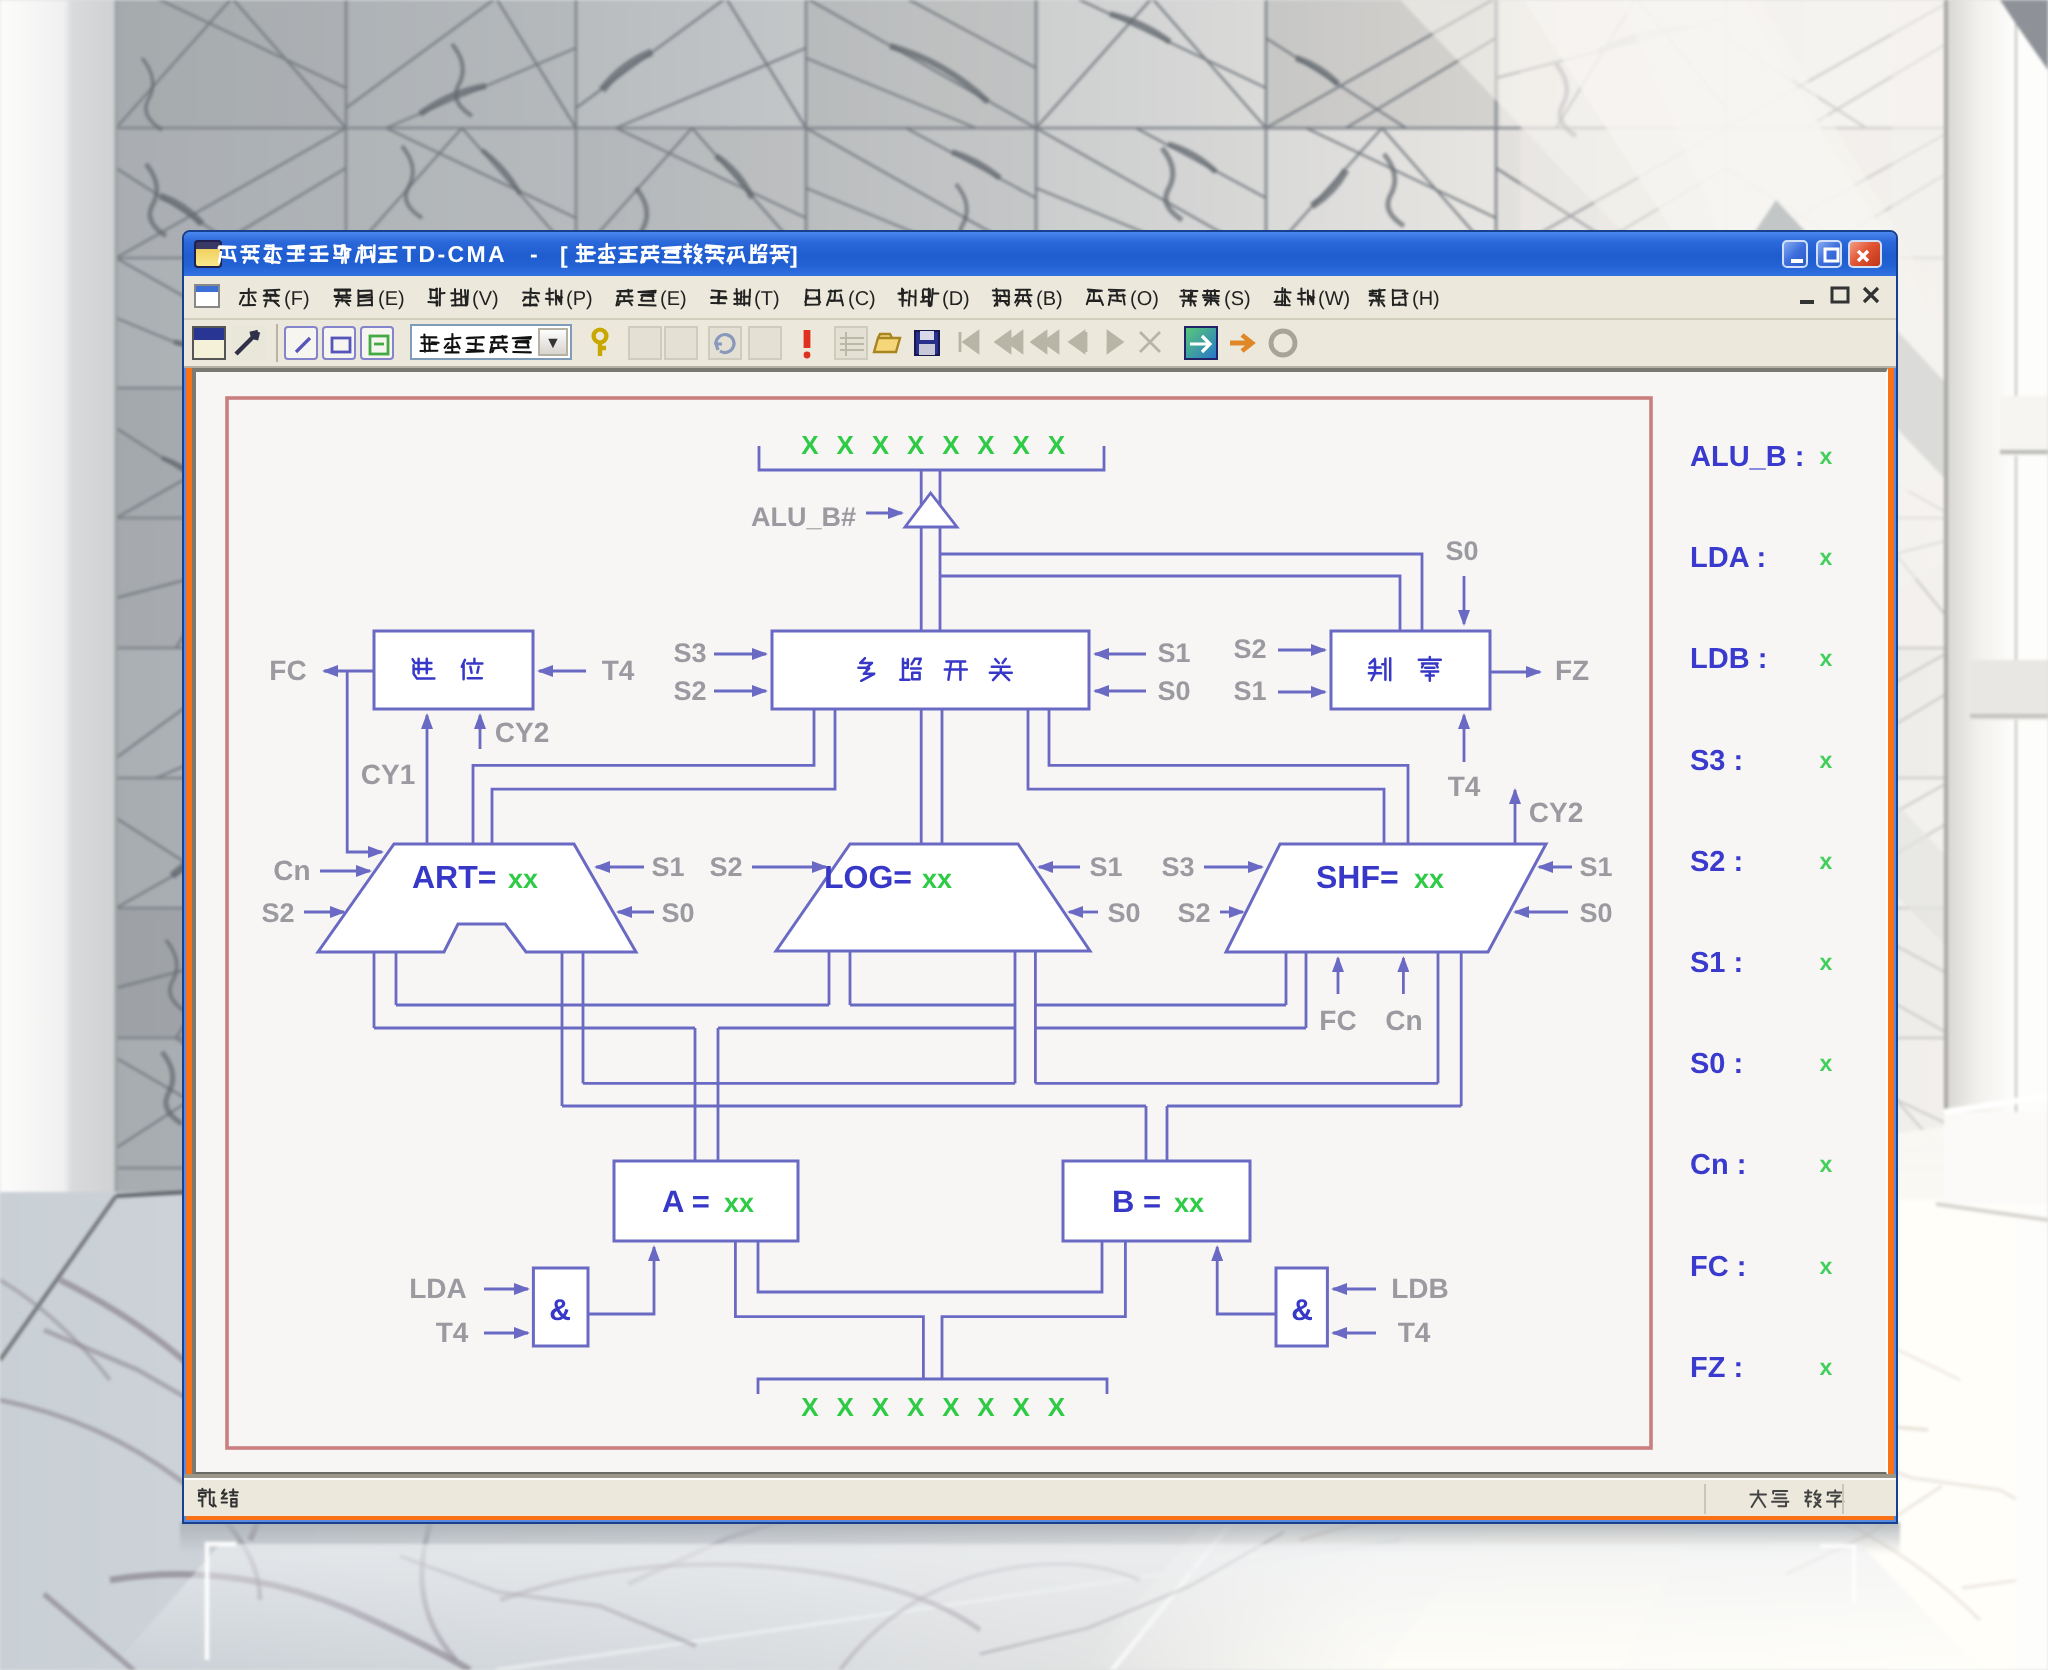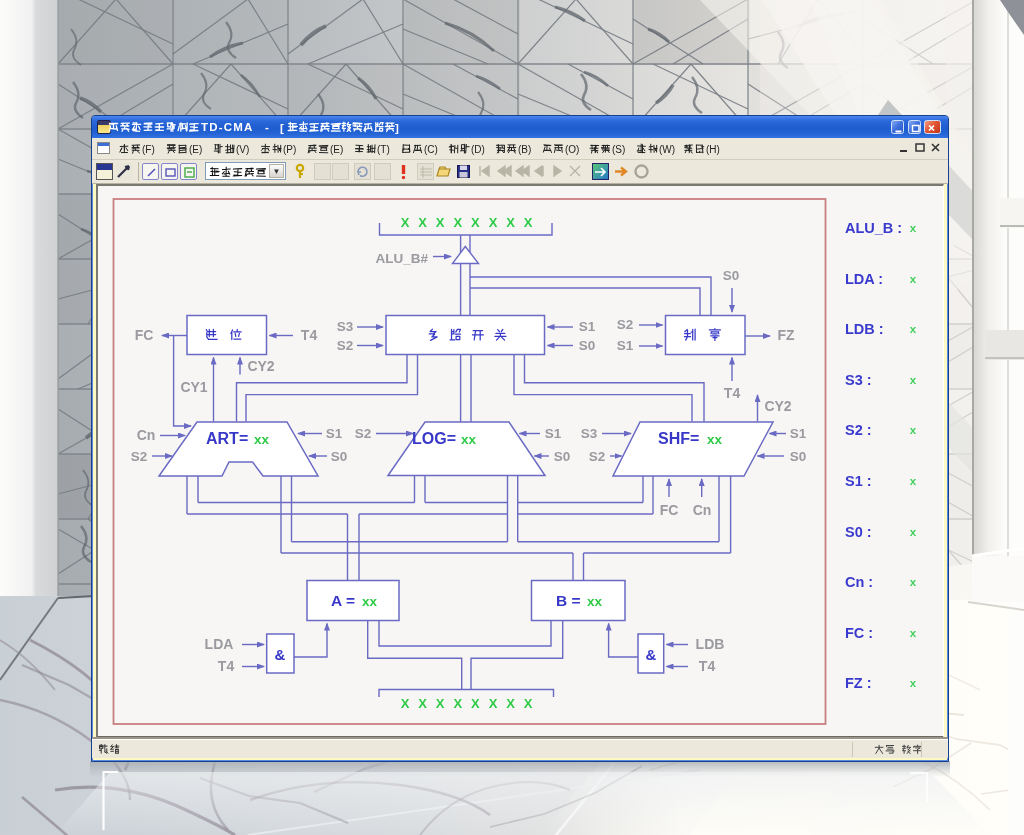--- a/index.html
+++ b/index.html
@@ -501,21 +501,21 @@
       <rect x="985" y="330" width="39" height="30" fill="#e9e7e3"></rect>
       <line x1="985" y1="358" x2="1024" y2="358" stroke="#c2c2bf" stroke-width="2"></line>
       <rect x="972" y="556" width="52" height="46" fill="#fbfaf8"></rect>
       <line x1="972" y1="556" x2="1024" y2="548" stroke="#ffffff" stroke-width="3"></line>
       <line x1="968" y1="602" x2="1024" y2="610" stroke="#d8d5d0" stroke-width="2"></line>
       <rect x="90" y="761" width="860" height="16" fill="url(#shadowg)"></rect>
       <polygon points="110,772 930,772 990,835 55,835" fill="url(#reflg)" opacity="0.75"></polygon>
       <polyline points="103.5,830 103.5,772 118,772" fill="none" stroke="#ffffff" stroke-width="2.2" opacity="0.95"></polyline>
       <polyline points="910,773 927,773 927,802" fill="none" stroke="#ffffff" stroke-width="2" opacity="0.8"></polyline>
     </svg>
-<div style="position:absolute;left:92px;top:116px;width:856px;height:645px;background:#fef9c3;border-radius:3px 3px 0 0;outline:1px solid #17408f;box-shadow:inset 0 0 0 1px #5a8ae0">
+<div style="position:absolute;left:92px;top:116px;width:856px;height:645px;background:#f97316;border-radius:3px 3px 0 0;outline:1px solid #17408f;box-shadow:inset 0 0 0 1px #5a8ae0">
       <div style="position:absolute;left:0;top:0;width:100%;height:22px;border-radius:3px 3px 0 0;background:linear-gradient(180deg,#4b87ef 0%,#2b68da 22%,#1e5ccf 55%,#2463d4 78%,#3272e2 100%)">
 <div style="position:absolute;left:5px;top:4px;width:14px;height:14px;background:linear-gradient(180deg,#3a3a66 0%,#3a3a66 30%,#f0d060 30%,#f8e88a 100%);border:1px solid #202050;border-radius:2px"></div>
 </div>
       <svg width="420" height="22" style="position:absolute;left:0;top:0">
         <path d="M17.8,7.3L25.2,7.5M21.3,7.6L21.6,12.0M18.5,10.0L17.6,15.2M24.2,9.8L25.6,14.5M19.3,12.5L24.1,13.0M17.6,7.5L25.5,7.5M17.4,8.0L25.6,7.7M29.2,7.4L37.4,7.1M28.7,9.9L36.9,10.0M31.1,7.2L30.7,10.1M34.8,7.3L35.4,9.9M32.7,9.7L32.7,13.2M29.7,12.8L37.1,13.1M31.1,12.9L30.1,15.3M34.8,12.4L36.6,15.2M35.2,7.7L35.3,10.3M30.6,7.6L30.6,10.2M44.7,6.7L44.1,15.5M40.4,8.3L48.7,8.4M42.5,10.1L40.8,13.3M46.6,10.4L48.1,13.5M40.9,14.5L47.6,15.3M44.4,13.0L40.3,13.3M41.0,6.8L44.1,6.9M52.3,7.9L60.0,8.1M51.9,10.8L59.6,11.1M52.2,14.4L59.7,14.1M56.3,7.6L56.0,14.0M52.2,7.4L59.9,6.9M57.8,7.4L58.1,9.8M63.7,7.8L71.0,7.3M63.7,11.0L71.7,11.1M64.0,14.0L71.5,14.3M67.3,7.9L67.3,13.9M63.7,14.4L71.2,14.3M63.2,10.9L71.7,10.9M75.3,6.8L76.1,11.2M76.0,7.0L79.3,7.2M79.3,6.7L78.6,11.4M75.5,10.7L78.9,11.1M80.2,6.7L80.9,15.3M79.0,12.9L75.1,12.9M79.4,12.8L79.1,15.4M81.0,8.4L83.2,8.8M82.1,9.9L82.0,12.7M81.7,10.1L82.1,12.4M87.4,8.0L93.7,7.8M90.2,7.7L90.7,12.0M87.4,9.8L86.0,14.7M93.4,9.6L94.4,15.0M88.7,13.0L92.7,12.3M88.9,6.8L88.8,15.2M95.2,6.8L95.0,14.5M98.3,7.9L106.2,7.7M98.4,10.8L105.4,11.3M98.3,13.9L105.8,14.4M102.3,8.0L102.0,14.4M97.7,8.1L106.0,7.7M97.5,15.0L106.1,14.6" stroke="#ffffff" stroke-width="1.3" fill="none" stroke-linecap="round"></path>
         <text x="109" y="15" font-family="&quot;Liberation Sans&quot;,sans-serif" font-size="11.5" font-weight="bold" fill="#ffffff" text-anchor="start" letter-spacing="1.2">TD-CMA</text>
         <text x="173" y="15" font-family="&quot;Liberation Sans&quot;,sans-serif" font-size="11.5" font-weight="bold" fill="#ffffff" text-anchor="start">-</text>
         <text x="188" y="15.5" font-family="&quot;Liberation Sans&quot;,sans-serif" font-size="11.5" font-weight="bold" fill="#ffffff" text-anchor="start">[</text>
         <path d="M196.6,7.6L204.2,7.7M196.8,10.6L204.1,11.1M196.2,14.5L204.7,14.4M200.7,7.9L200.8,14.0M202.0,10.1L205.3,10.4M198.2,6.3L198.5,14.8M211.4,6.0L211.3,14.9M207.7,8.6L215.4,7.9M209.5,10.5L207.5,12.9M213.5,10.2L215.0,13.2M208.0,15.2L214.5,15.2M209.5,12.7L213.9,12.4M209.1,13.0L213.7,12.4M218.4,7.9L226.3,7.7M218.5,10.8L225.5,11.3M218.4,13.9L225.9,14.4M222.4,8.0L222.1,14.4M217.8,8.1L226.1,7.7M217.6,15.0L226.2,14.6M229.2,7.7L236.9,7.3M229.1,10.2L237.2,10.4M230.9,7.6L230.6,10.3M234.8,7.0L235.1,10.2M232.7,10.3L232.8,13.0M229.6,13.2L237.0,12.6M230.7,13.1L229.8,15.0M235.2,13.0L236.7,15.0M229.9,7.7L236.5,7.7M229.9,10.0L228.7,15.2M239.6,8.1L248.0,8.3M241.2,9.6L247.0,9.5M241.4,10.3L240.6,12.4M246.4,10.1L247.1,12.8M241.0,12.7L246.8,12.6M239.4,15.0L248.2,15.2M239.2,8.1L248.3,7.5M240.6,10.0L247.1,10.3M251.9,6.2L251.9,8.8M250.1,7.5L253.6,7.5M250.3,9.7L253.4,9.7M251.9,9.7L250.3,12.1M250.5,12.3L253.4,12.3M251.9,12.3L251.9,15.2M256.5,6.4L255.2,8.6M255.2,8.6L258.7,8.6M258.7,8.6L256.7,11.2M255.6,10.1L258.0,12.8M258.5,11.4L255.2,15.4M255.8,13.0L258.7,15.4M261.3,6.8L269.3,7.4M261.0,9.8L269.9,10.5M263.3,7.5L263.0,10.4M267.1,7.3L267.8,9.7M265.6,9.8L265.4,12.4M261.5,13.0L269.4,13.1M263.4,13.1L262.1,15.0M266.8,12.7L269.2,15.5M260.9,7.9L270.0,7.6M260.9,7.7L270.0,7.6M272.5,8.1L279.2,7.6M276.4,7.8L276.1,11.7M273.8,10.1L271.9,14.5M278.8,10.1L280.1,14.6M273.9,12.8L278.2,12.4M276.3,10.1L275.9,12.7M274.0,13.0L273.0,15.7M283.8,6.6L283.8,15.2M285.8,6.8L285.8,10.3M283.8,8.4L285.8,8.4M283.8,10.3L285.8,10.3M282.7,15.2L286.5,15.2M288.7,6.6L287.3,8.8M288.7,6.6L291.1,6.6M291.1,6.6L290.2,8.8M287.1,10.6L291.1,10.6M287.6,12.3L290.6,12.3M287.6,12.3L287.6,15.0M290.6,12.3L290.6,15.0M287.6,15.0L290.6,15.0M293.9,7.2L301.8,7.1M293.3,10.5L302.3,10.2M295.4,6.9L295.2,10.4M299.6,7.3L300.3,10.2M297.3,9.7L297.8,12.4M294.5,13.1L301.5,12.7M296.0,13.1L294.8,15.1M299.8,12.6L301.5,15.0M296.1,12.4L294.6,15.5M295.6,7.7L295.2,10.3" stroke="#ffffff" stroke-width="1.3" fill="none" stroke-linecap="round"></path>
         <text x="303" y="15.5" font-family="&quot;Liberation Sans&quot;,sans-serif" font-size="11.5" font-weight="bold" fill="#ffffff" text-anchor="start">]</text>

